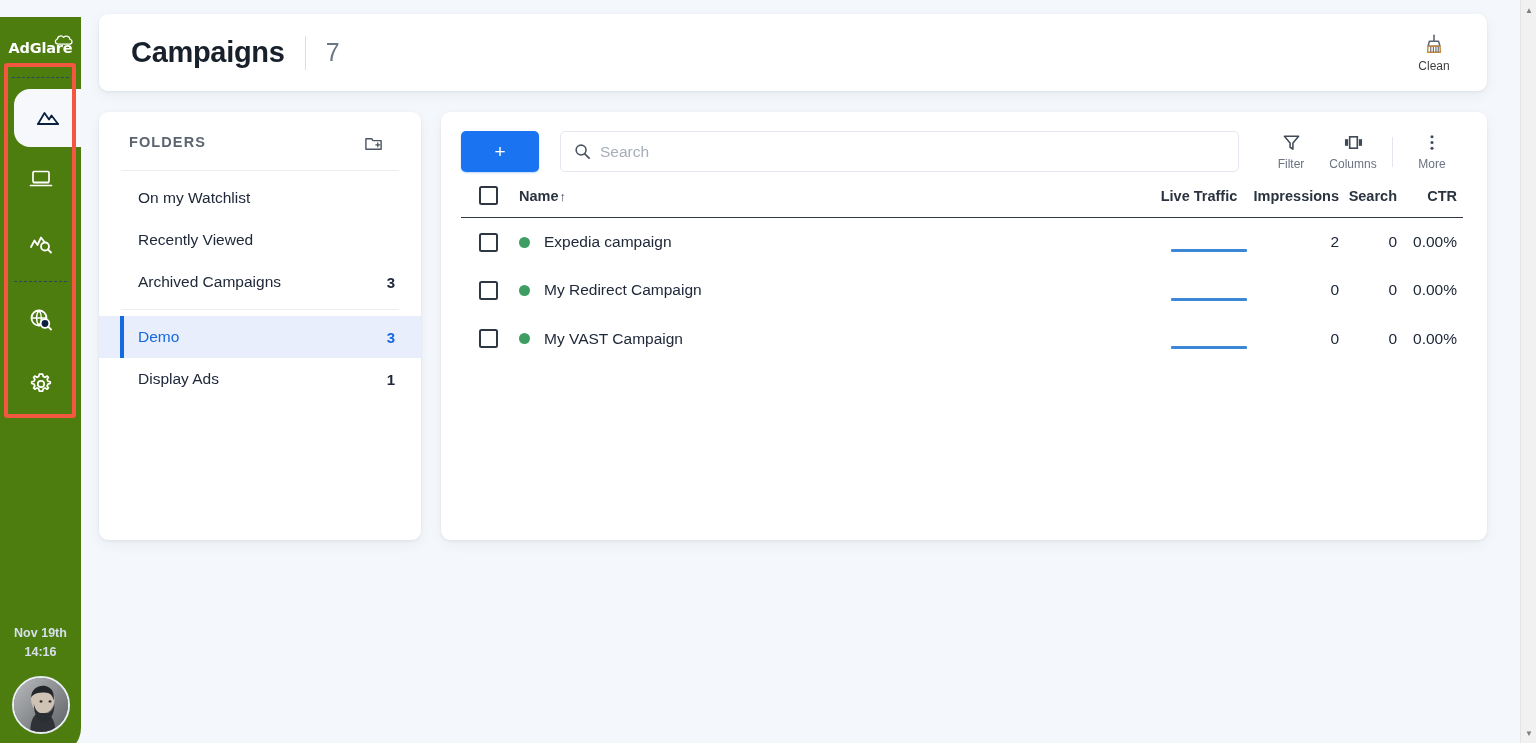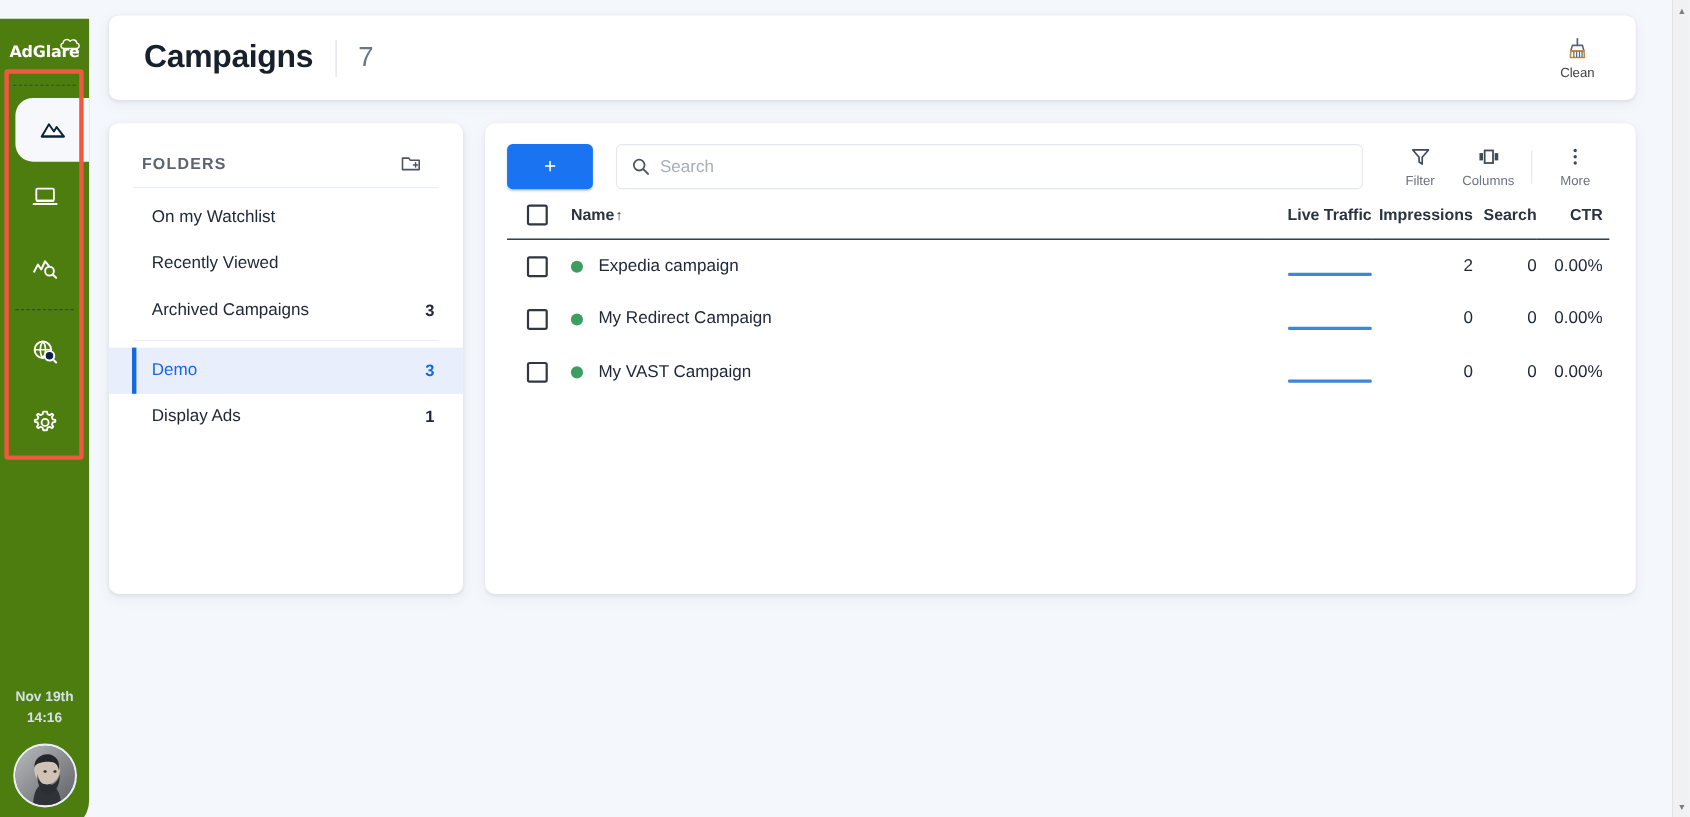--- a/index.html
+++ b/index.html
@@ -167,21 +167,21 @@
   }
 
   
   .folders {
     width: 322px;
     height: 428px;
     padding: 22px 0 0 0;
   }
   .folders-head {
     display: flex;
-    align-items: flex-end;
+    align-items: flex-start;
     justify-content: space-between;
     padding: 0 38px 0 30px;
     height: 24px;
   }
   .folders-title {
     font-size: 14.5px;
     letter-spacing: 1.1px;
     color: #5c6470;
     font-weight: 700;
   }
@@ -287,21 +287,21 @@
   table.grid th {
     font-size: 14.5px;
     font-weight: 700;
     color: #2a3340;
     text-align: right;
     padding: 0 0 12px 0;
     border-bottom: 1px solid #303a47;
   }
   table.grid th.c-check { width: 58px; text-align: left; padding-left: 18px; }
   table.grid th.c-name { text-align: left; }
-  table.grid th.c-live { width: 96px; }
+  table.grid th.c-live { width: 96px; text-align: center; }
   table.grid th.c-imp  { width: 92px; }
   table.grid th.c-clk  { width: 58px; }
   table.grid th.c-ctr  { width: 66px; padding-right: 6px; }
 
   table.grid td {
     padding: 0;
     height: 48.5px;
     font-size: 15.5px;
     color: #20293a;
     text-align: right;

